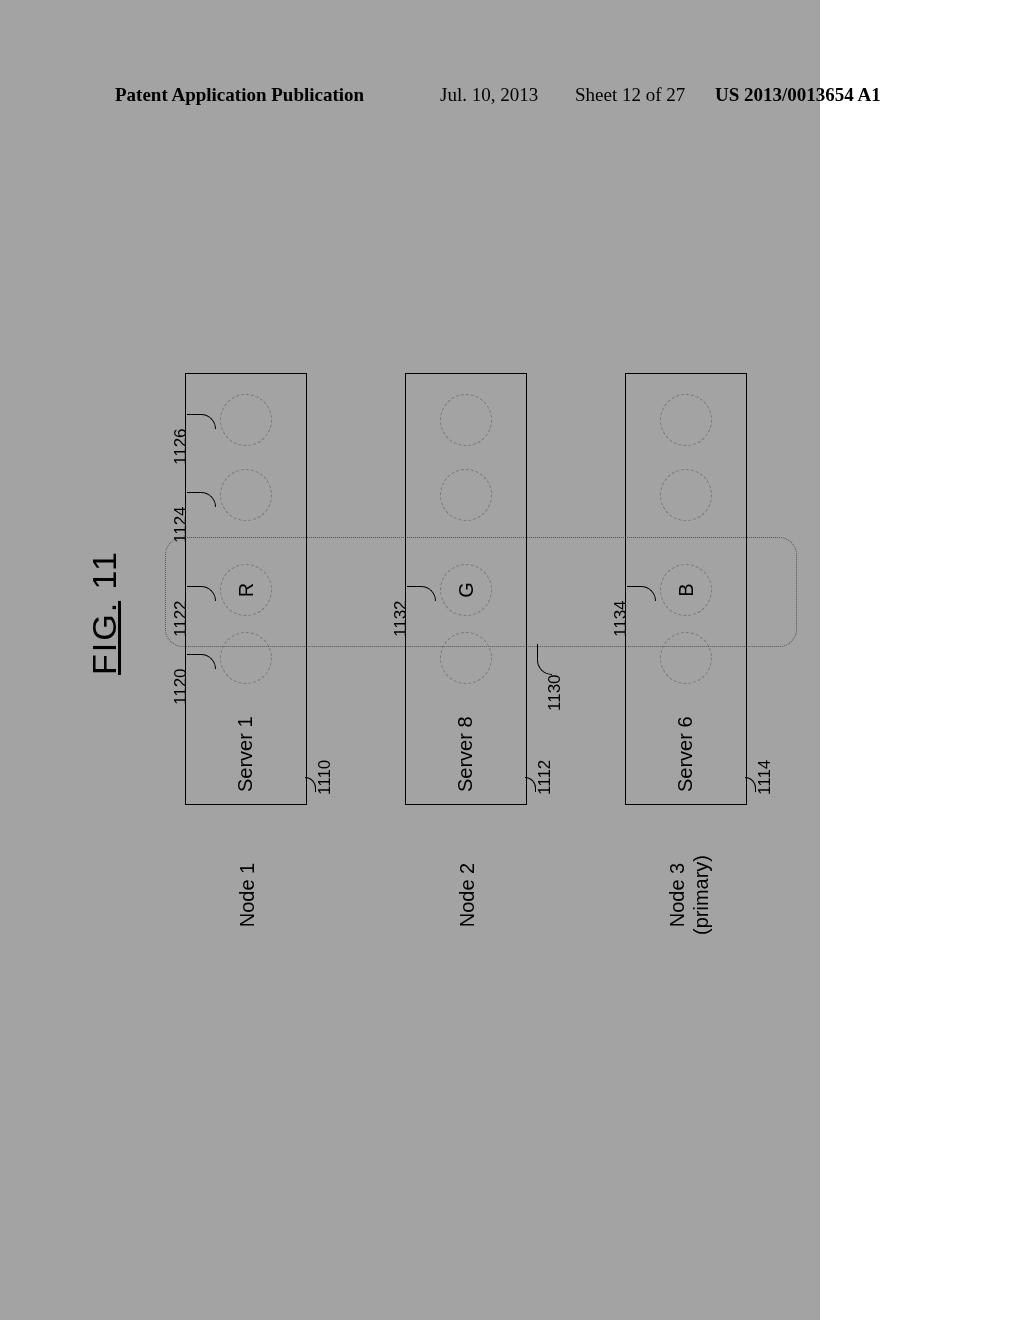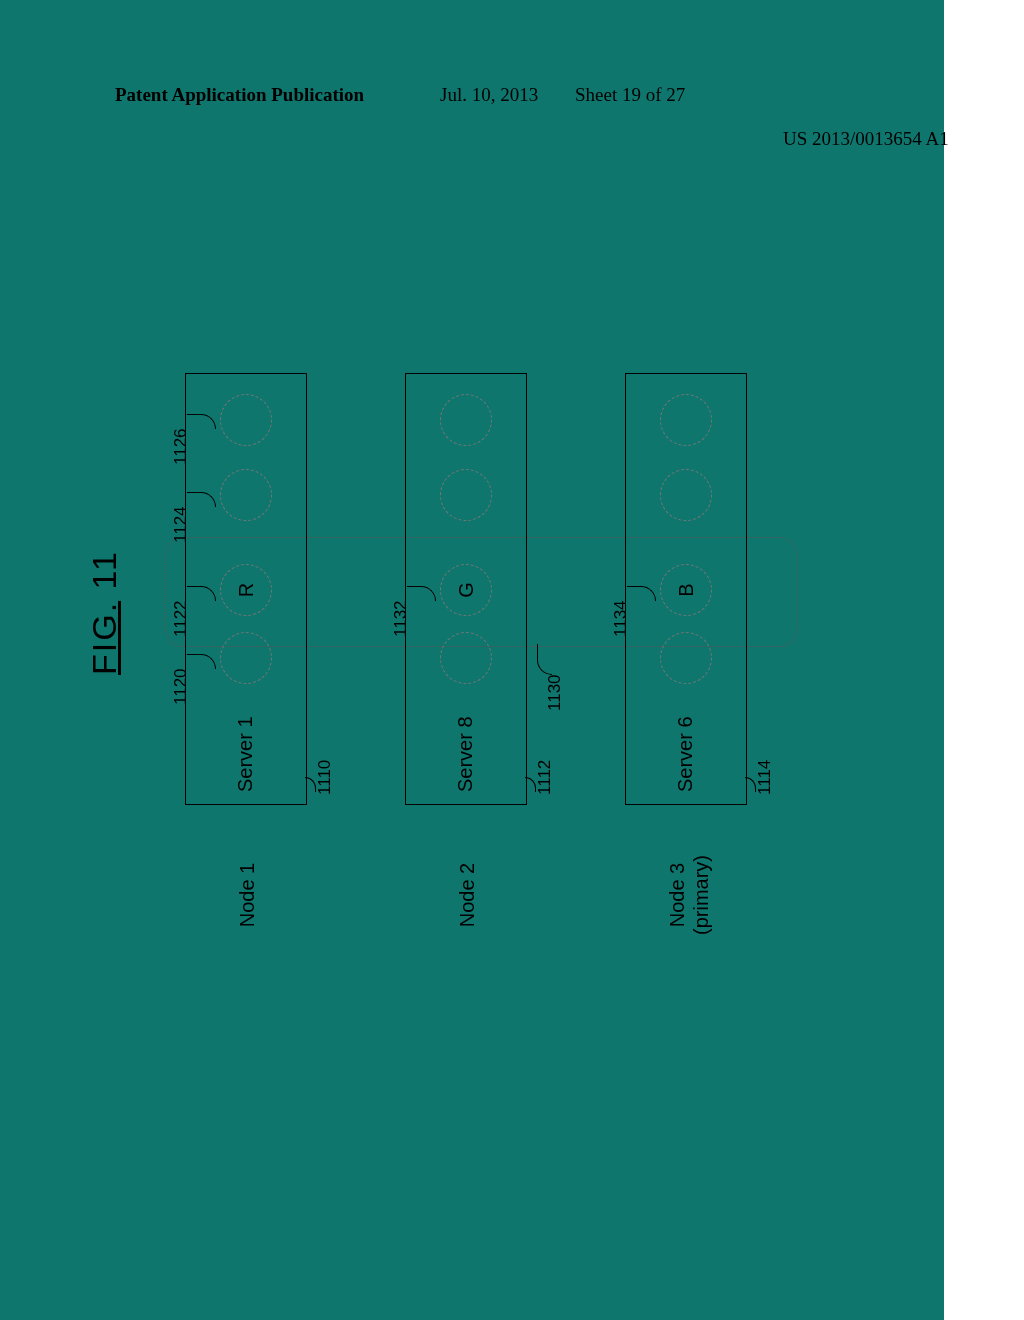--- a/index.html
+++ b/index.html
@@ -4,35 +4,35 @@
 <style>
   html, body {
     margin: 0;
     padding: 0;
     background: #fff;
     font-family: "Times New Roman", Times, serif;
     color: #000;
   }
   .page {
     position: relative;
-    width: 944px;
+    width: 820px;
     height: 1320px;
-    background: #0f766e;
+    background: #a3a3a3;
   }
   .header {
     position: absolute;
     top: 84px;
     left: 0;
     width: 1024px;
     font-size: 19px;
   }
   .header .pub   { position: absolute; left: 115px; font-weight: bold; }
   .header .date  { position: absolute; left: 440px; }
   .header .sheet { position: absolute; left: 575px; }
-  .header .docnum{ position: absolute; left: 783px; font-weight: normal; margin-top: 44px; }
+  .header .docnum{ position: absolute; left: 715px; font-weight: bold; }
 
   .fig-area {
     position: absolute;
     left: 150px;
     top: 260px;
     width: 650px;
     height: 720px;
     transform: rotate(-90deg);
     transform-origin: 50% 50%;
   }
@@ -112,21 +112,21 @@
   }
 </style>
 </head>
 <body>
 
 <div class="page">
 
   <div class="header">
     <span class="pub">Patent Application Publication</span>
     <span class="date">Jul. 10, 2013</span>
-    <span class="sheet">Sheet 19 of 27</span>
+    <span class="sheet">Sheet 12 of 27</span>
     <span class="docnum">US 2013/0013654 A1</span>
   </div>
 
   <div class="fig-area">
 
     <div class="fig-title">
       <span class="underline">FIG.</span>
       <span>11</span>
     </div>
 

